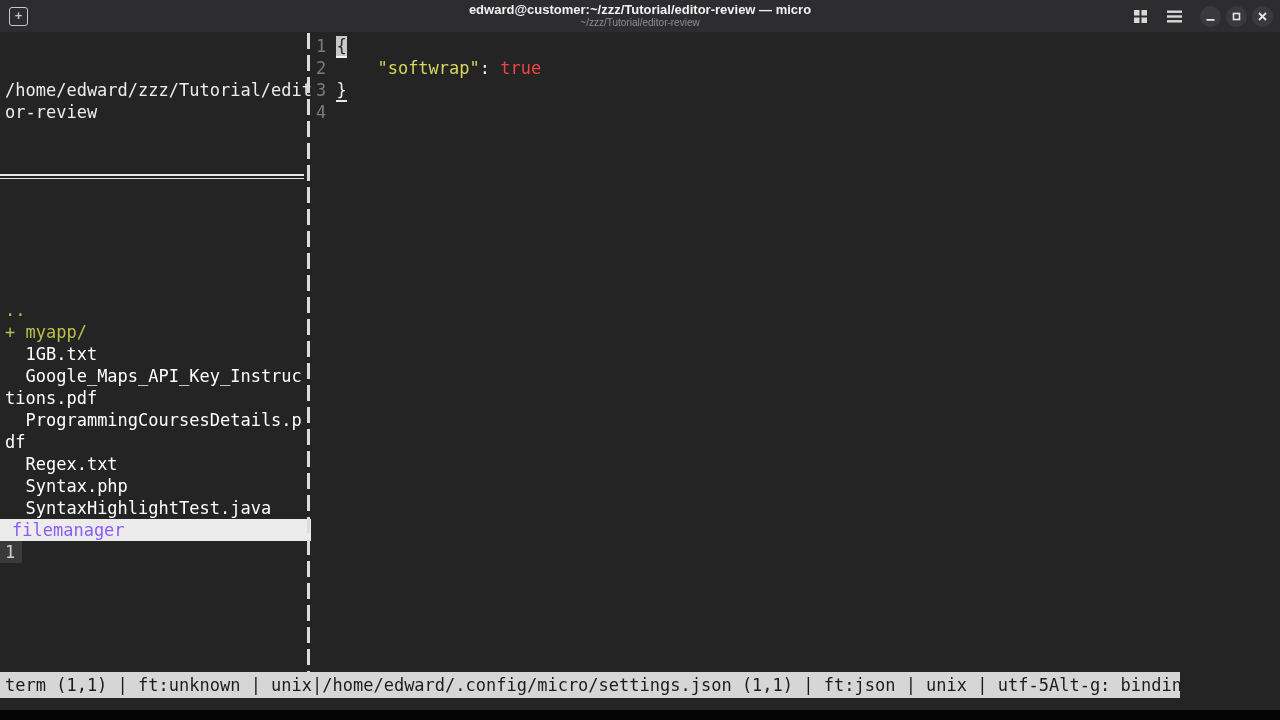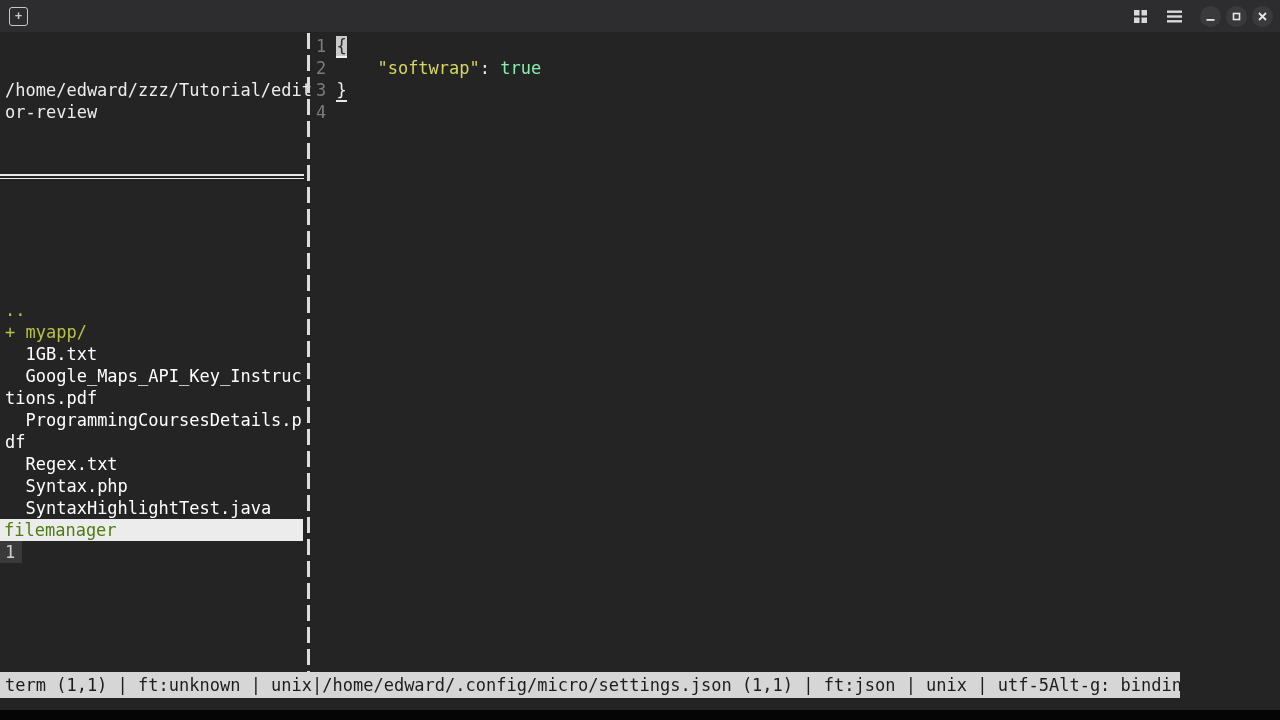--- a/index.html
+++ b/index.html
@@ -24,51 +24,55 @@
         font-size:17px;line-height:22px;color:#ececec;}
   .fm-pane{position:absolute;left:5px;top:3px;width:30ch;white-space:pre-wrap;word-break:break-all;}
   .fm-header{min-height:44px;}
   .fm-divider{height:22px;position:relative;}
   .fm-divider::before{content:"";position:absolute;left:-5px;top:7px;width:304px;height:2px;
                       border-top:2px solid #e8e8e8;border-bottom:1px solid #e8e8e8;}
   .fm-gap{height:22px;}
   .fm-entry{min-height:22px;}
   .e-dir{color:#b9c04a;}
   .e-file{color:#ffffff;}
-  .e-selected{background:#ececec;color:#4d7c0f;margin-left:-5px;padding-left:4px;width:299px;}
+  .e-selected{background:#ececec;color:#8b5cf6;margin-left:-5px;padding-left:12px;width:299px;}
   .e-cursor-block{color:#cfcfcf;}
   .e-cursor-block .blk{background:#3a3a3a;margin-left:-5px;padding-left:5px;padding-right:7px;
                        display:inline-block;}
   
   .pane-divider{position:absolute;left:307px;top:1px;width:3px;height:639px;
     background:repeating-linear-gradient(180deg,#dcdcdc 0 16px,rgba(0,0,0,0) 16px 22px);}
   
   .editor{position:absolute;left:316px;top:3px;white-space:pre;}
   .ed-line{height:22px;}
   .ln{display:inline-block;width:1ch;color:#7c7c7c;margin-right:1ch;}
   .s-plain{color:#ececec;}
   .s-string{color:#d7d75f;}
-  .s-constant{color:#86efac;}
+  .s-constant{color:#ef4444;}
   .s-cursor{background:#c9c9c9;color:#2a2a2a;border-bottom:2px solid #f2f2f2;}
   .s-match{color:#ececec;border-bottom:2px solid #e8e8e8;}
   
   .statusbar{position:absolute;left:0;top:640px;width:1180px;height:26px;background:#d6d6d6;
              color:#1c1c1c;line-height:26px;display:flex;white-space:pre;overflow:hidden;}
   .sb-left{display:inline-block;box-sizing:border-box;padding-left:5px;width:312px;flex:none;}
   .sb-sep,.sb-center,.sb-right{flex:none;}
   .bottom-strip{position:absolute;left:0;top:710px;width:1280px;height:10px;background:#050505;}
   svg{display:block;}
 </style>
 </head>
 <body>
 
 <div class="screen">
 
   <div class="titlebar">
     <div class="newtab">+</div>
+    <div class="tb-center">
+      <div class="tb-title">edward@customer:~/zzz/Tutorial/editor-review — micro</div>
+      <div class="tb-sub">~/zzz/Tutorial/editor-review</div>
+    </div>
     <div class="tb-right">
       <div class="tb-icon">
         <svg width="15" height="15" viewBox="0 0 15 15">
           <rect x="1" y="1" width="5.5" height="5.5" fill="#d9d9d9"></rect>
           <rect x="8.5" y="1" width="5.5" height="5.5" fill="#d9d9d9"></rect>
           <rect x="1" y="8.5" width="5.5" height="5.5" fill="#d9d9d9"></rect>
           <rect x="8.5" y="8.5" width="5.5" height="5.5" fill="#d9d9d9"></rect>
         </svg>
       </div>
       <div class="sp12"></div>

